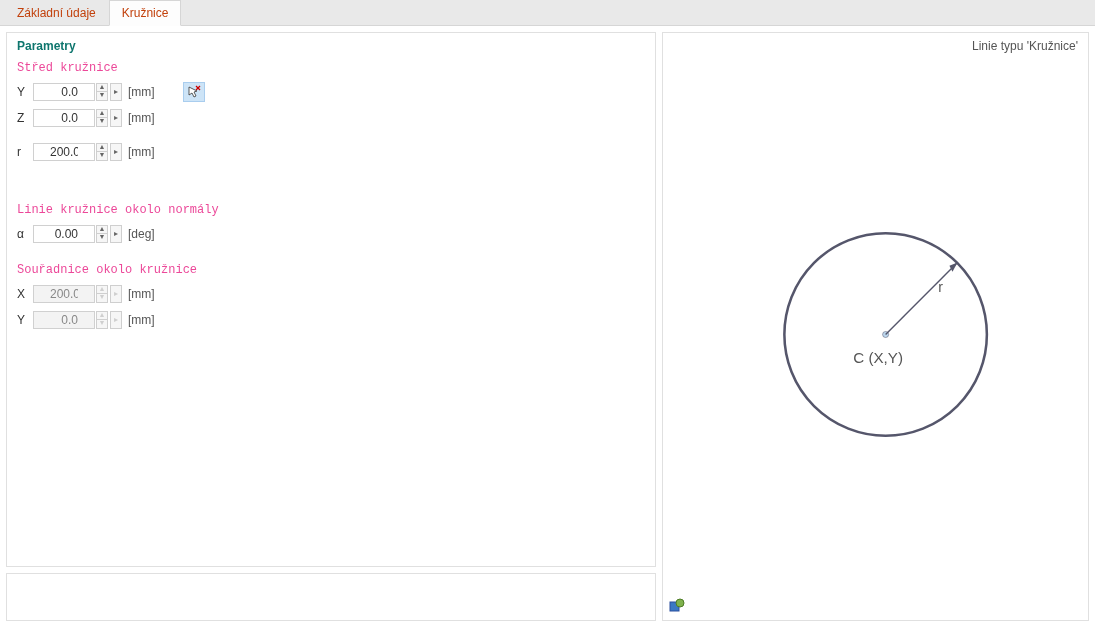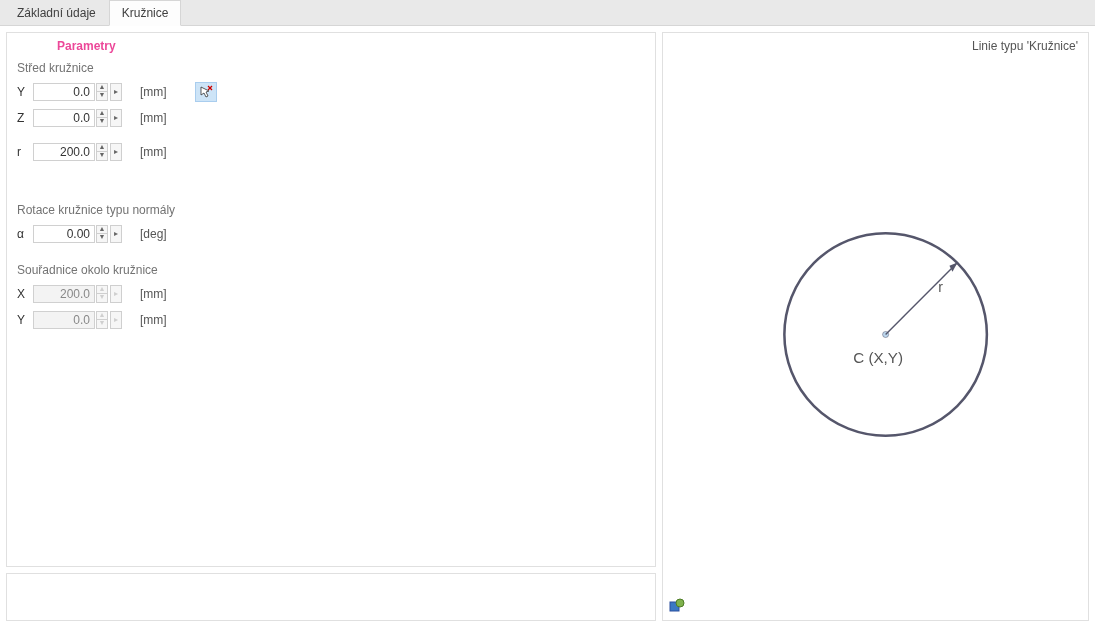--- a/index.html
+++ b/index.html
@@ -19,21 +19,21 @@
     border-bottom: 1px solid #d6d6d6;
     display: flex;
     align-items: stretch;
     padding-left: 4px;
   }
   .tab {
     padding: 4px 12px 17px 12px;
     margin-right: 0;
     border: 1px solid transparent;
     border-bottom: none;
-    color: #404040;
+    color: #c2410c;
     background: transparent;
     cursor: default;
     font-size: 12px;
     line-height: 16px;
   }
   .tab.active {
     background: #fdfdfd;
     border-color: #d6d6d6;
     border-bottom: 1px solid #fdfdfd;
     margin-bottom: -1px;
@@ -57,50 +57,50 @@
   .panel {
     border: 1px solid #e0e0e0;
     background: #ffffff;
     box-sizing: border-box;
   }
   .param-panel {
     flex: 1;
     padding: 6px 10px 10px 10px;
   }
   .section-title {
-    color: #ec4899;
+    color: #0f766e;
     font-weight: 600;
     margin-bottom: 8px;
-    margin-left: 40px;
   }
   .group-label {
     margin-top: 6px;
     margin-bottom: 6px;
-    color: #737373;
+    color: #ec4899;
+    font-family: Liberation Mono, monospace;
   }
   .row {
     display: flex;
     align-items: center;
     height: 22px;
     margin-bottom: 4px;
   }
   .row-label {
     width: 16px;
     color: #333;
   }
   .num-wrap {
     display: flex;
     align-items: center;
   }
   .num-input {
     width: 62px;
     height: 18px;
     box-sizing: border-box;
     text-align: right;
-    padding: 1px 4px;
+    padding: 1px 16px;
     font-family: inherit;
     font-size: 12px;
     border: 1px solid #d0d0d0;
     background: #fff;
     color: #333;
   }
   .num-input.disabled {
     background: #f3f3f3;
     color: #888;
   }
@@ -131,21 +131,21 @@
     border: 1px solid #cfcfcf;
     box-sizing: border-box;
     font-size: 8px;
     line-height: 16px;
     text-align: center;
     color: #666;
     cursor: default;
   }
   .arrow-btn.disabled { color: #cfcfcf; }
   .unit {
-    margin-left: 18px;
+    margin-left: 6px;
     color: #555;
   }
   .pick-btn {
     width: 22px;
     height: 20px;
     margin-left: 28px;
     background: #cde4f7;
     border: 1px solid #a9cdee;
     box-sizing: border-box;
     display: flex;
@@ -245,21 +245,21 @@
             <div class="spin-btn">▲</div>
             <div class="spin-btn">▼</div>
           </div>
           <div class="arrow-btn">▸</div>
         </div>
         <div class="unit">[mm]</div>
       </div>
 
       <div class="spacer-lg"></div>
 
-      <div class="group-label">Rotace kružnice typu normály</div>
+      <div class="group-label">Linie kružnice okolo normály</div>
       <div class="row">
         <div class="row-label">α</div>
         <div class="num-wrap">
           <input class="num-input" value="0.00" style="">
           <div class="spinner">
             <div class="spin-btn">▲</div>
             <div class="spin-btn">▼</div>
           </div>
           <div class="arrow-btn">▸</div>
         </div>

